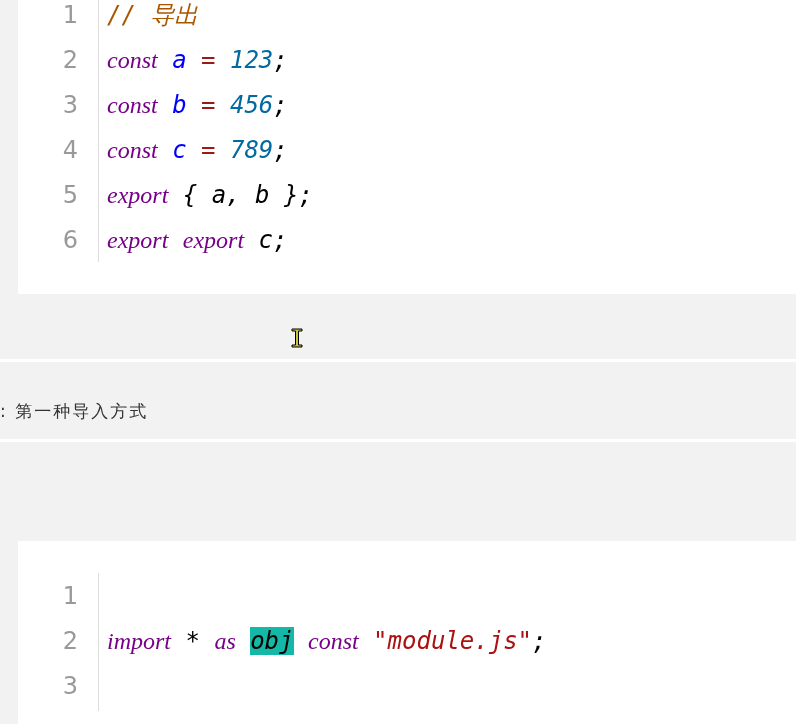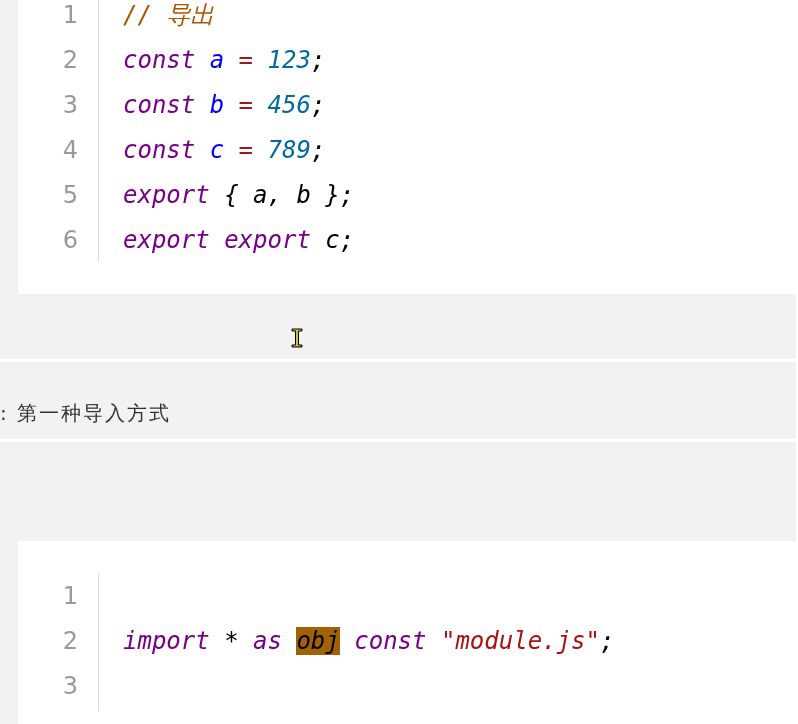--- a/index.html
+++ b/index.html
@@ -4,31 +4,31 @@
 <style>
   html, body { margin:0; padding:0; }
   body { width:798px; height:724px; background:#f2f2f2; position:relative; overflow:hidden;
          font-family:"DejaVu Sans Mono","Liberation Mono",monospace; }
   .codeblock { position:absolute; left:18px; right:0; background:#ffffff; }
   #block1 { top:0; height:294px; }
   #block2 { top:541px; height:183px; }
   .gutter-line { position:absolute; left:80px; width:1px; background:#dddddd; }
   .line { position:absolute; left:0; right:0; height:45px; font-size:24px; line-height:30px; white-space:pre; font-style:italic; }
   .ln { position:absolute; left:0; width:60px; text-align:right; color:#999999; font-style:normal; font-family:"DejaVu Sans","Liberation Sans",sans-serif; }
-  .code { position:absolute; left:105px; }
-  .kw { color:#770088; }
+  .code { position:absolute; left:89px; }
+  .kw { color:#770088;font-family:Liberation Serif, serif; }
   .def { color:#0000ff; }
   .op { color:#981a1a; }
   .num { color:#0369a1; }
   .str { color:#aa1111; }
   .cm { color:#aa5500; }
   .plain { color:#000000; }
-  .hl { background:#a16207; }
+  .hl { background:#14b8a6; }
   .sep { position:absolute; left:0; right:0; height:3px; background:#ffffff; }
-  .heading { position:absolute; left:0; top:400px; font-family:"DejaVu Sans","Liberation Sans",sans-serif; font-size:20px; color:#333333; letter-spacing:2px; }
+  .heading { position:absolute; left:0; top:400px; font-family:"DejaVu Sans","Liberation Sans",sans-serif; font-size:17px; color:#333333; letter-spacing:2px; }
   .cursor { position:absolute; left:291px; top:328px; width:12px; height:20px; }
   .right-edge { position:absolute; right:0; top:294px; width:2px; height:247px; background:#ffffff; }
 </style>
 </head>
 <body>
 
 <div id="block1" class="codeblock">
   <div class="gutter-line" style="top:0;height:262px;"></div>
   <div id="b1lines">
       <div class="line" style="top: 0px;"><span class="ln">1</span><span class="code"><span class="cm">// 导出</span></span></div>

